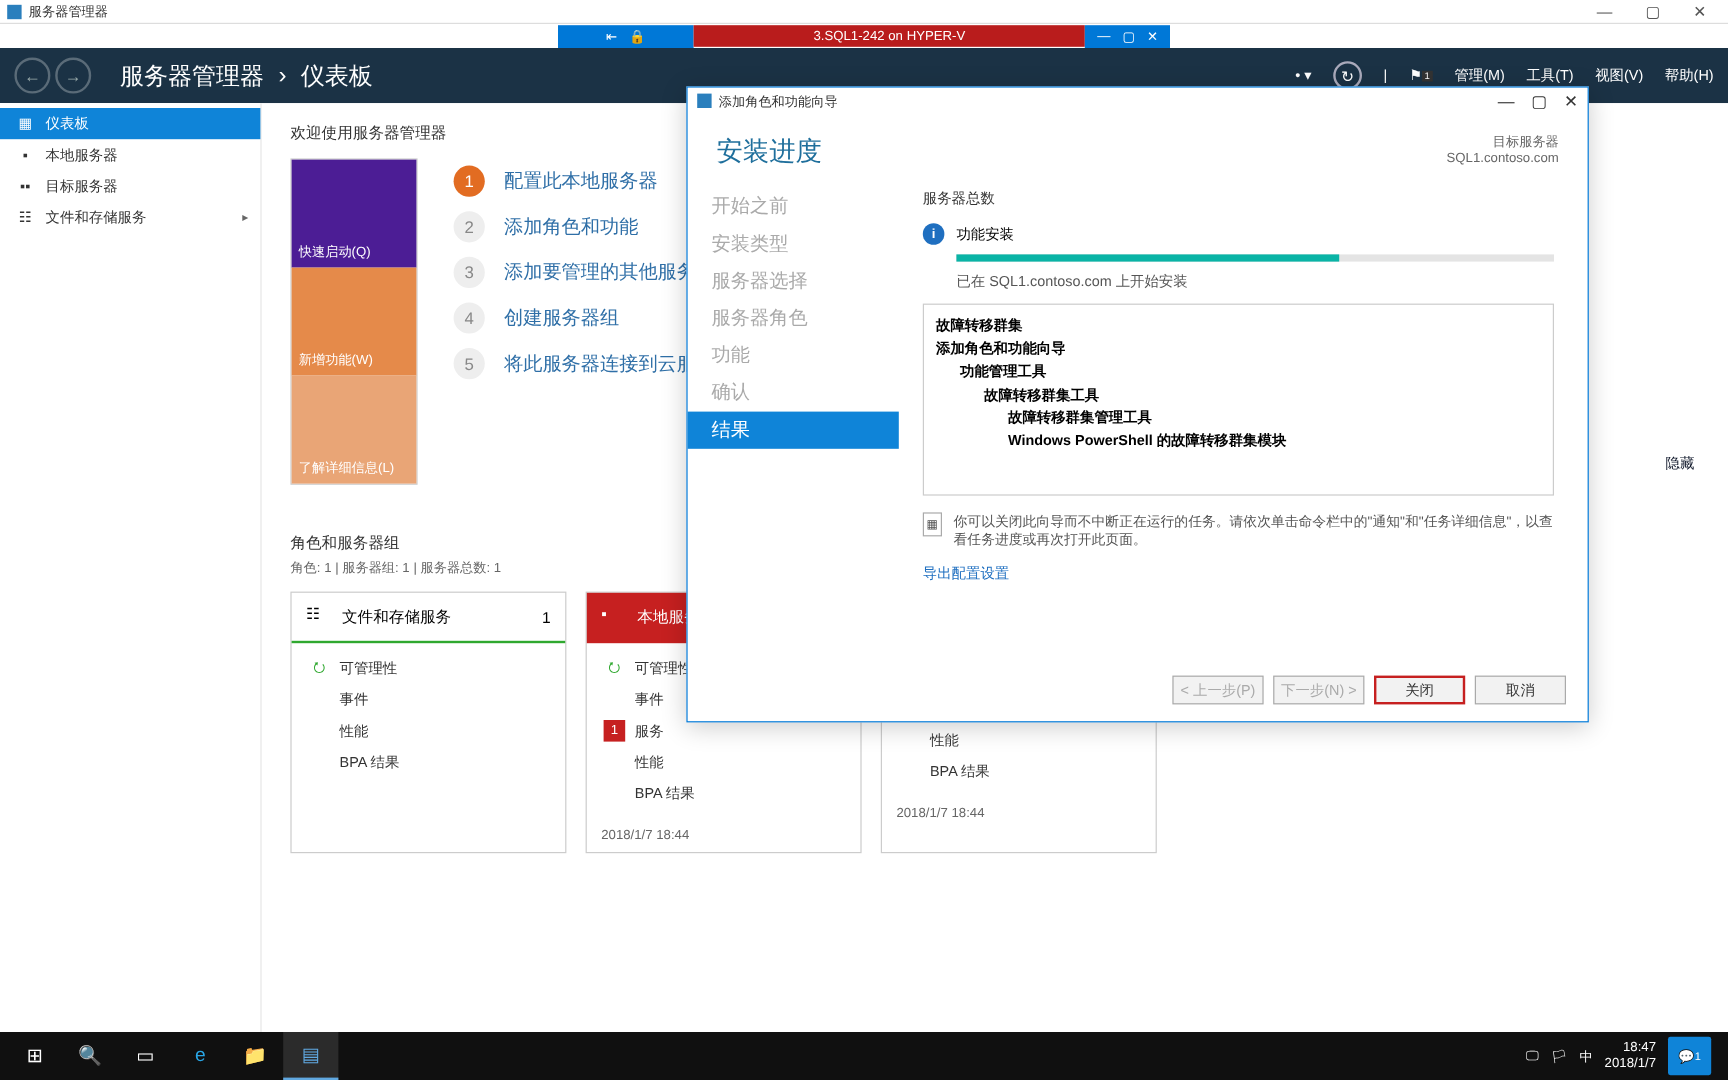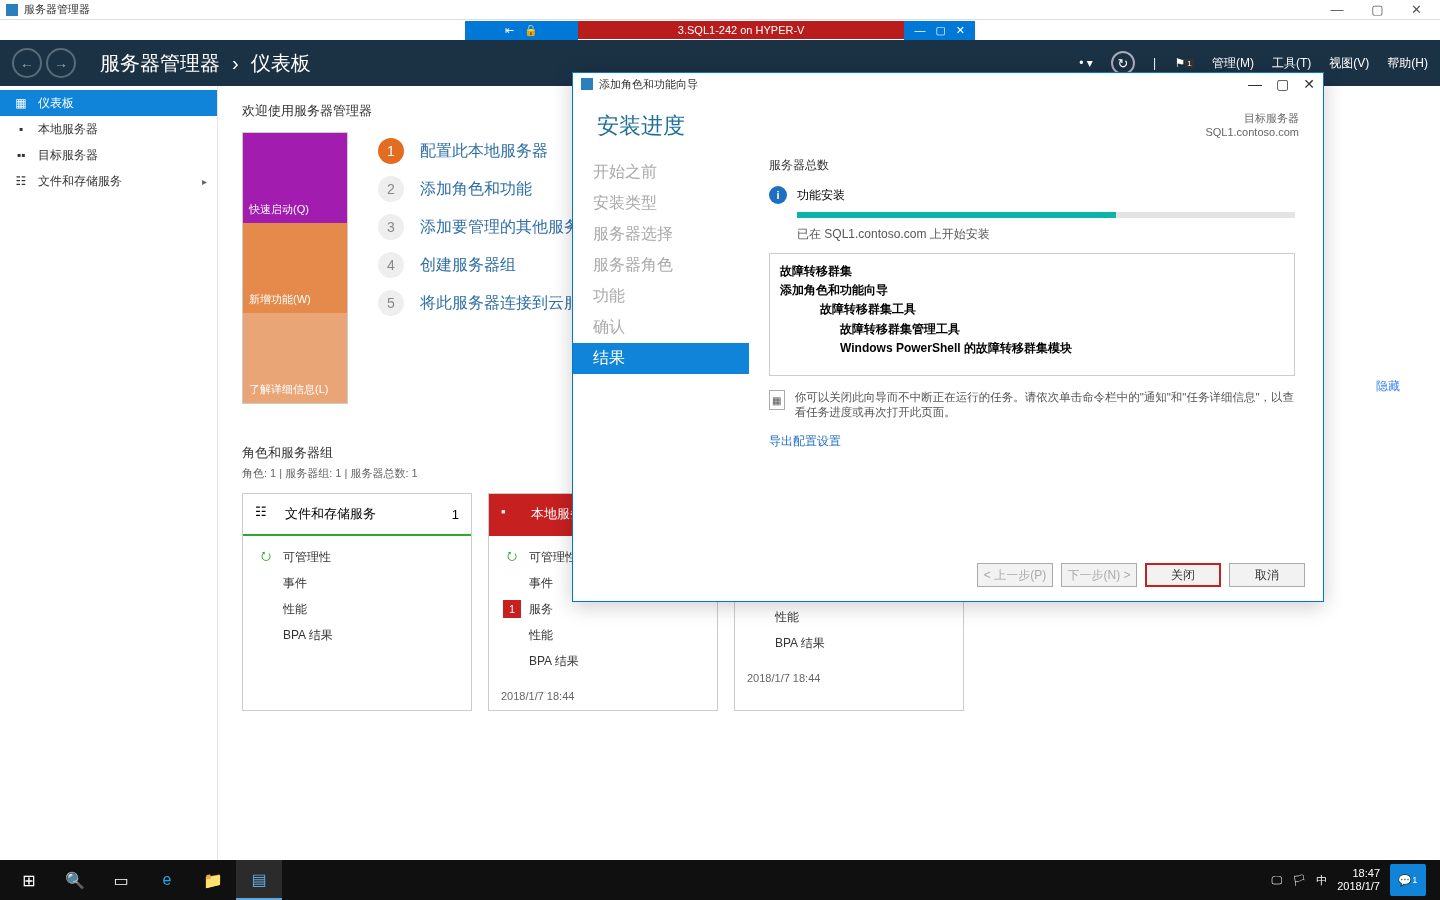--- a/index.html
+++ b/index.html
@@ -32,21 +32,21 @@
 .leftnav .item.active { background: #0f84d8; color: #fff; }
 .leftnav .item .nicon { width:14px;height:14px; display:flex;align-items:center;justify-content:center;}
 .leftnav .item .chev { position:absolute; right:10px; font-size:10px; color:#666;}
 
 
 .content { flex: 1; padding: 16px 24px; overflow: hidden; }
 .welcome-title { font-size: 13px; color: #333; margin-bottom: 12px; }
 .welcome-row { display: flex; gap: 0; }
 .tiles { width: 106px; display:flex; flex-direction:column; border:1px solid #ccc;}
 .tile { height: 90px; color:#fff; font-size:11px; display:flex; align-items:flex-end; padding:6px; }
-.tile.t1 { background:#a21caf; }
+.tile.t1 { background:#4c1d95; }
 .tile.t2 { background:#e58a4a; }
 .tile.t3 { background:#e9a576; }
 .steps { padding-left: 30px; }
 .step { display:flex; align-items:center; height:38px; gap:16px; }
 .step .num { width:26px;height:26px;border-radius:50%;background:#eee;color:#888;display:flex;align-items:center;justify-content:center;font-size:14px;}
 .step.primary .num { background:#e26c22; color:#fff; }
 .step .txt { font-size:16px; color:#2f6fa7; }
 
 .section-title { font-size:13px; color:#333; margin-top:40px; }
 .section-sub { font-size:11px; color:#666; margin-top:4px; }
@@ -76,33 +76,33 @@
 .wizard-nav { width:176px; padding:6px 0;}
 .wizard-nav .witem { padding:5px 20px; font-size:16px; color:#aaa;}
 .wizard-nav .witem.active { background:#0f84d8; color:#fff;}
 .wizard-main { flex:1; padding: 6px 28px 0 20px; font-size:12px;}
 .wizard-main .subtitle { color:#333; margin-bottom:12px; font-size:12px;}
 .wizard-main .info-row { display:flex; align-items:center; gap:10px; margin-bottom:8px;}
 .wizard-main .info-row .iicon{ width:18px;height:18px;border-radius:50%;background:#1f6fc0;color:#fff;display:flex;align-items:center;justify-content:center;font-size:11px;font-weight:bold;}
 .progress { height:6px; background:#e4e4e4; margin:6px 0 8px 28px; position:relative;}
 .progress .bar { position:absolute; left:0; top:0; height:100%; background:#0ab4a6; width:64%; }
 .started { margin-left:28px; color:#555; margin-bottom:10px;}
-.result-box { border:1px solid #ccc; margin-left:0; padding:8px 10px; height:123px; overflow:auto; line-height:1.6;}
+.result-box { border:1px solid #ccc; margin-left:0; padding:8px 10px; height:160px; overflow:auto; line-height:1.6;}
 .result-box .l1{font-weight:bold;}
 .indent1{padding-left:20px;} .indent2{padding-left:40px;} .indent3{padding-left:60px;}
 .hint-row { display:flex; gap:10px; margin-top:14px; align-items:flex-start; color:#555; font-size:11.5px;}
 .hint-row .hicon{width:20px;height:20px;border:1px solid #aaa;display:flex;align-items:center;justify-content:center;font-size:10px;color:#555;}
 .export-link { color:#1f6fc0; font-size:12px; margin-top:13px; display:inline-block;}
 .wizard-buttons { position:absolute; bottom:14px; right:18px; display:flex; gap:8px;}
 .wizard-buttons button { width:76px; height:24px; font-size:12px; background:#f2f2f2; border:1px solid #aaa; color:#333;}
 .wizard-buttons button:disabled { color:#aaa;}
 .wizard-buttons button.primary { border:2px solid #c62020;}
 
 
-.hide-label{ position:absolute; right:40px; top:378px; font-size:12px; color:#3b82f6;padding-left:32px;}
+.hide-label{ position:absolute; right:28px; top:378px; font-size:12px; color:#0f172a;padding-left:32px;}
 
 
 .taskbar { position:absolute; left:0; bottom:0; width:100%; height:40px; background:#101010; display:flex; align-items:center; padding:0 6px; color:#fff;}
 .taskbar .tb-item { width:46px; height:40px; display:flex; align-items:center; justify-content:center; font-size:16px;}
 .taskbar .tb-item.active { background:#2b2b2b; border-bottom:2px solid #60a8e0;}
 .taskbar .tray { margin-left:auto; display:flex; align-items:center; gap:10px; font-size:11px; padding-right:8px;}
 .taskbar .tray .clock { text-align:right; line-height:1.2;}
 .taskbar .tray .notif { width:36px;height:32px;background:#0f84d8;display:flex;align-items:center;justify-content:center;border-radius:2px;font-size:11px;}
 </style>
 </head>
@@ -314,20 +314,21 @@
         <span class="iicon">i</span>
         <span>功能安装</span>
       </div>
       <div class="progress">
           <div class="bar"></div>
         </div>
       <div class="started">已在 SQL1.contoso.com 上开始安装</div>
       <div class="result-box">
         <div class="l1">故障转移群集</div>
         <div class="l1">添加角色和功能向导</div>
+        <div class="indent1 l1">功能管理工具</div>
         <div class="indent2 l1">故障转移群集工具</div>
         <div class="indent3 l1">故障转移群集管理工具</div>
         <div class="indent3 l1">Windows PowerShell 的故障转移群集模块</div>
       </div>
       <div class="hint-row">
         <span class="hicon">▦</span>
         <span>你可以关闭此向导而不中断正在运行的任务。请依次单击命令栏中的"通知"和"任务详细信息"，以查看任务进度或再次打开此页面。</span>
       </div>
       <a class="export-link">导出配置设置</a>
     </div>

